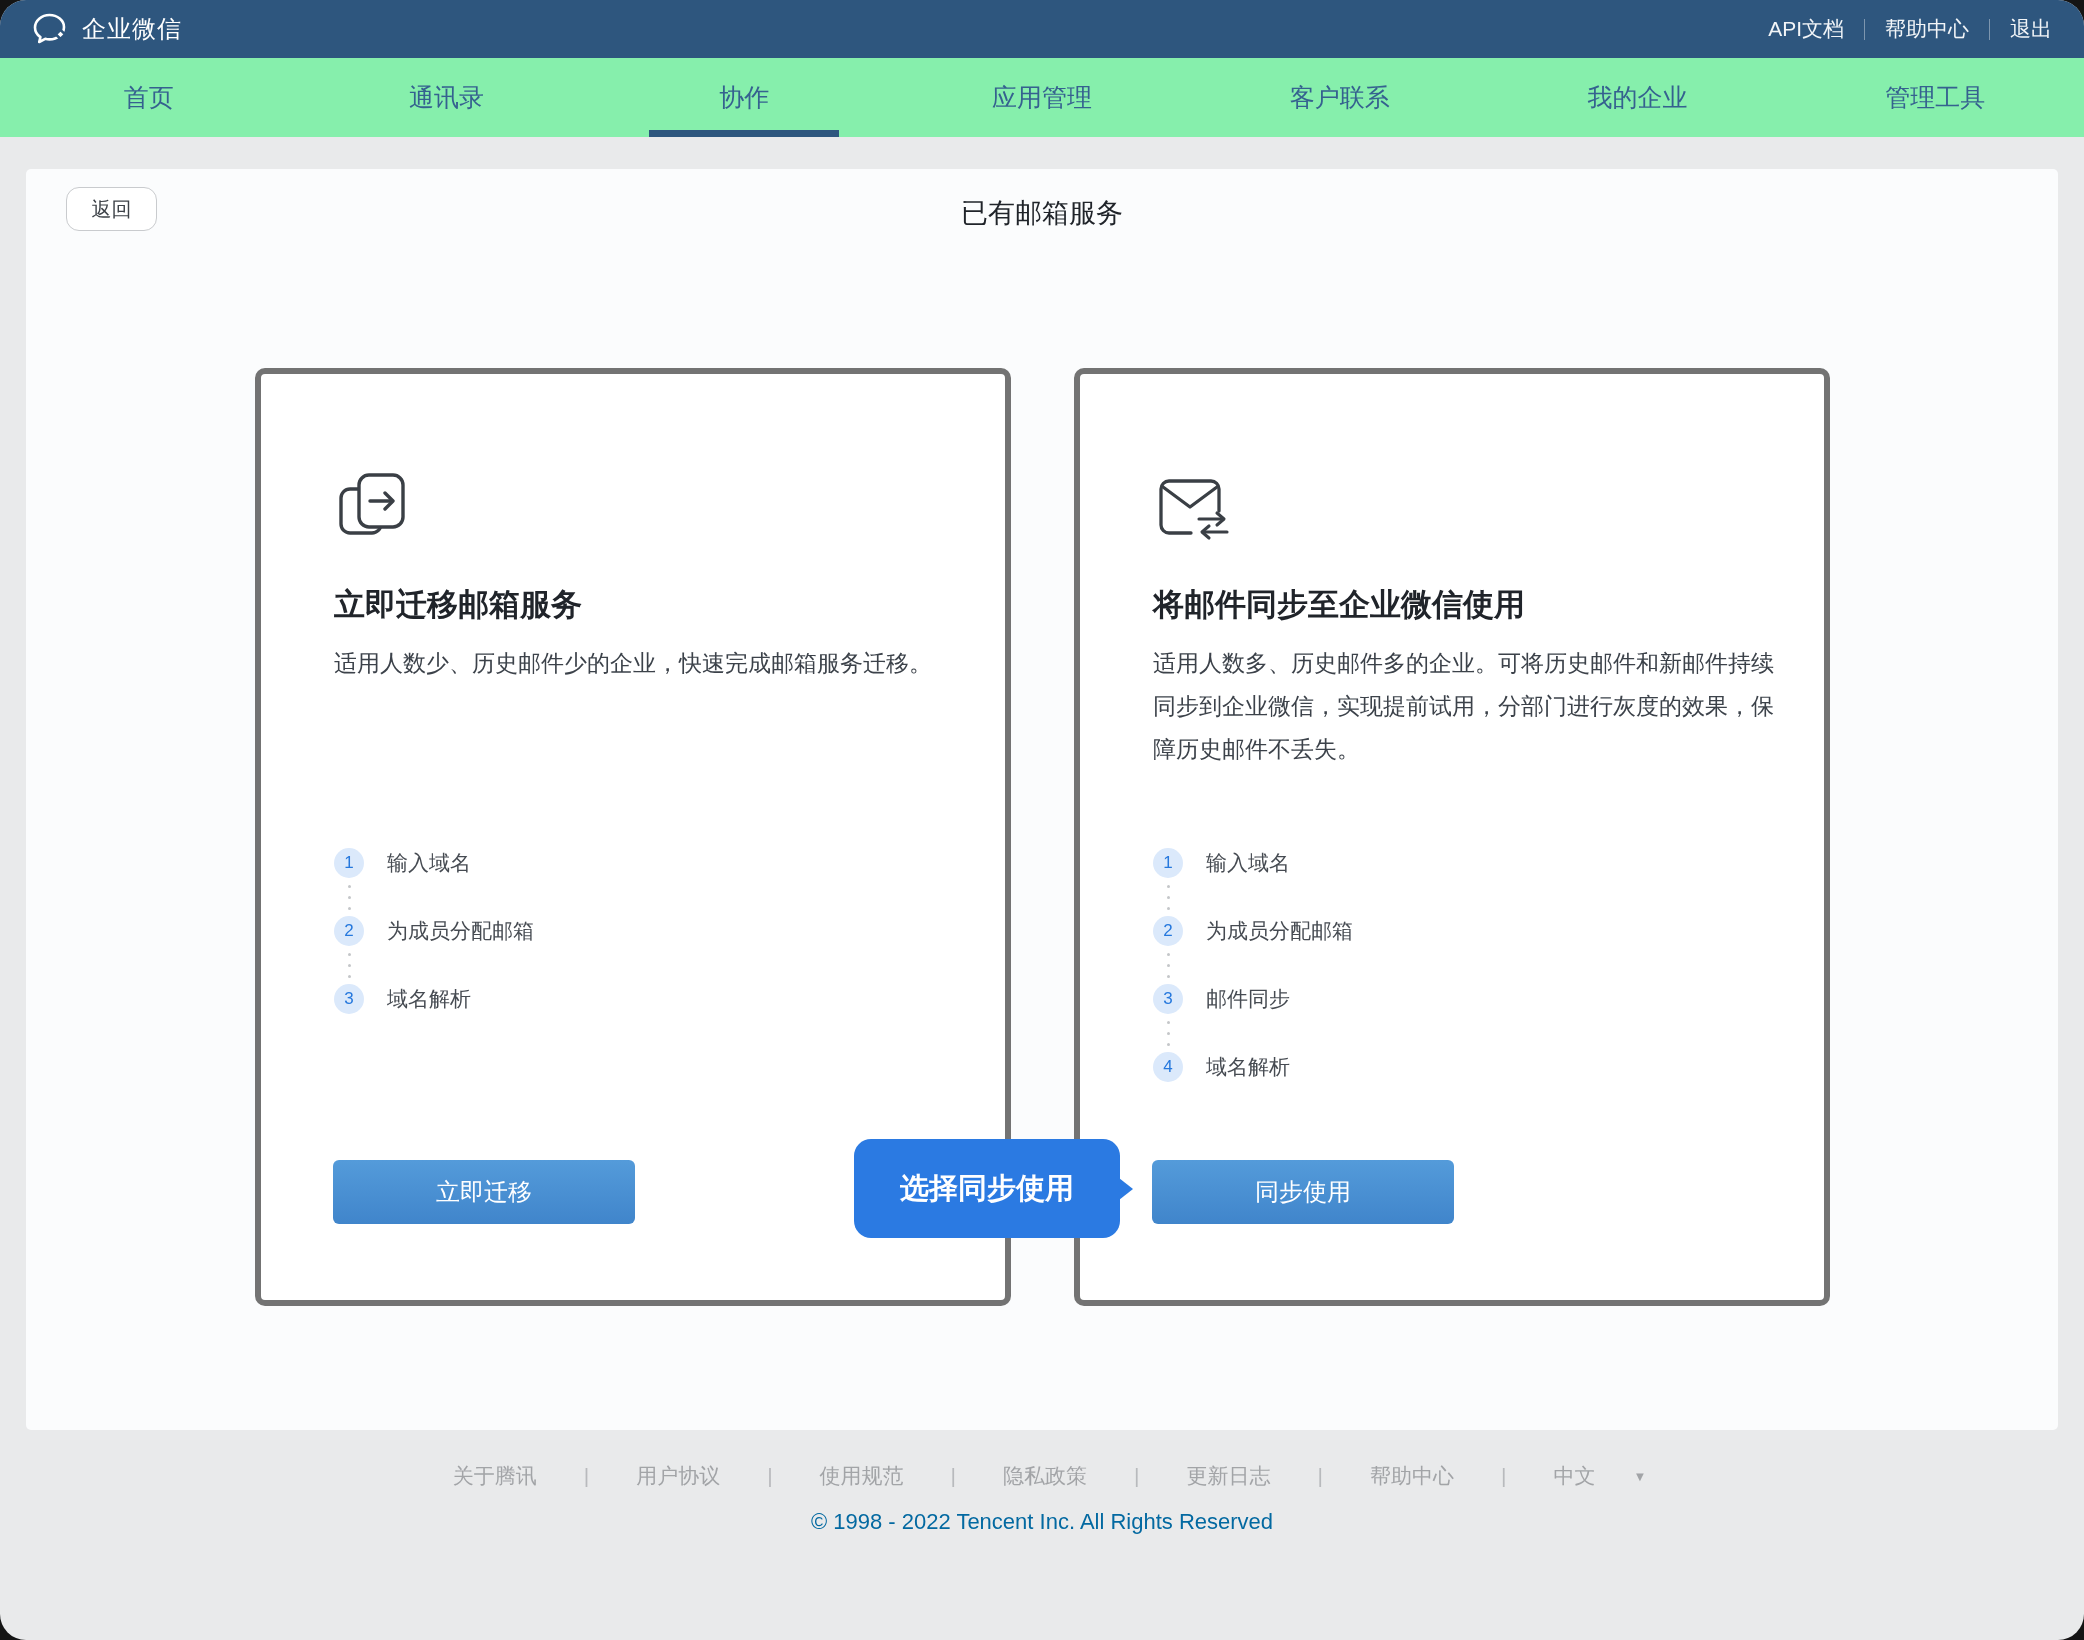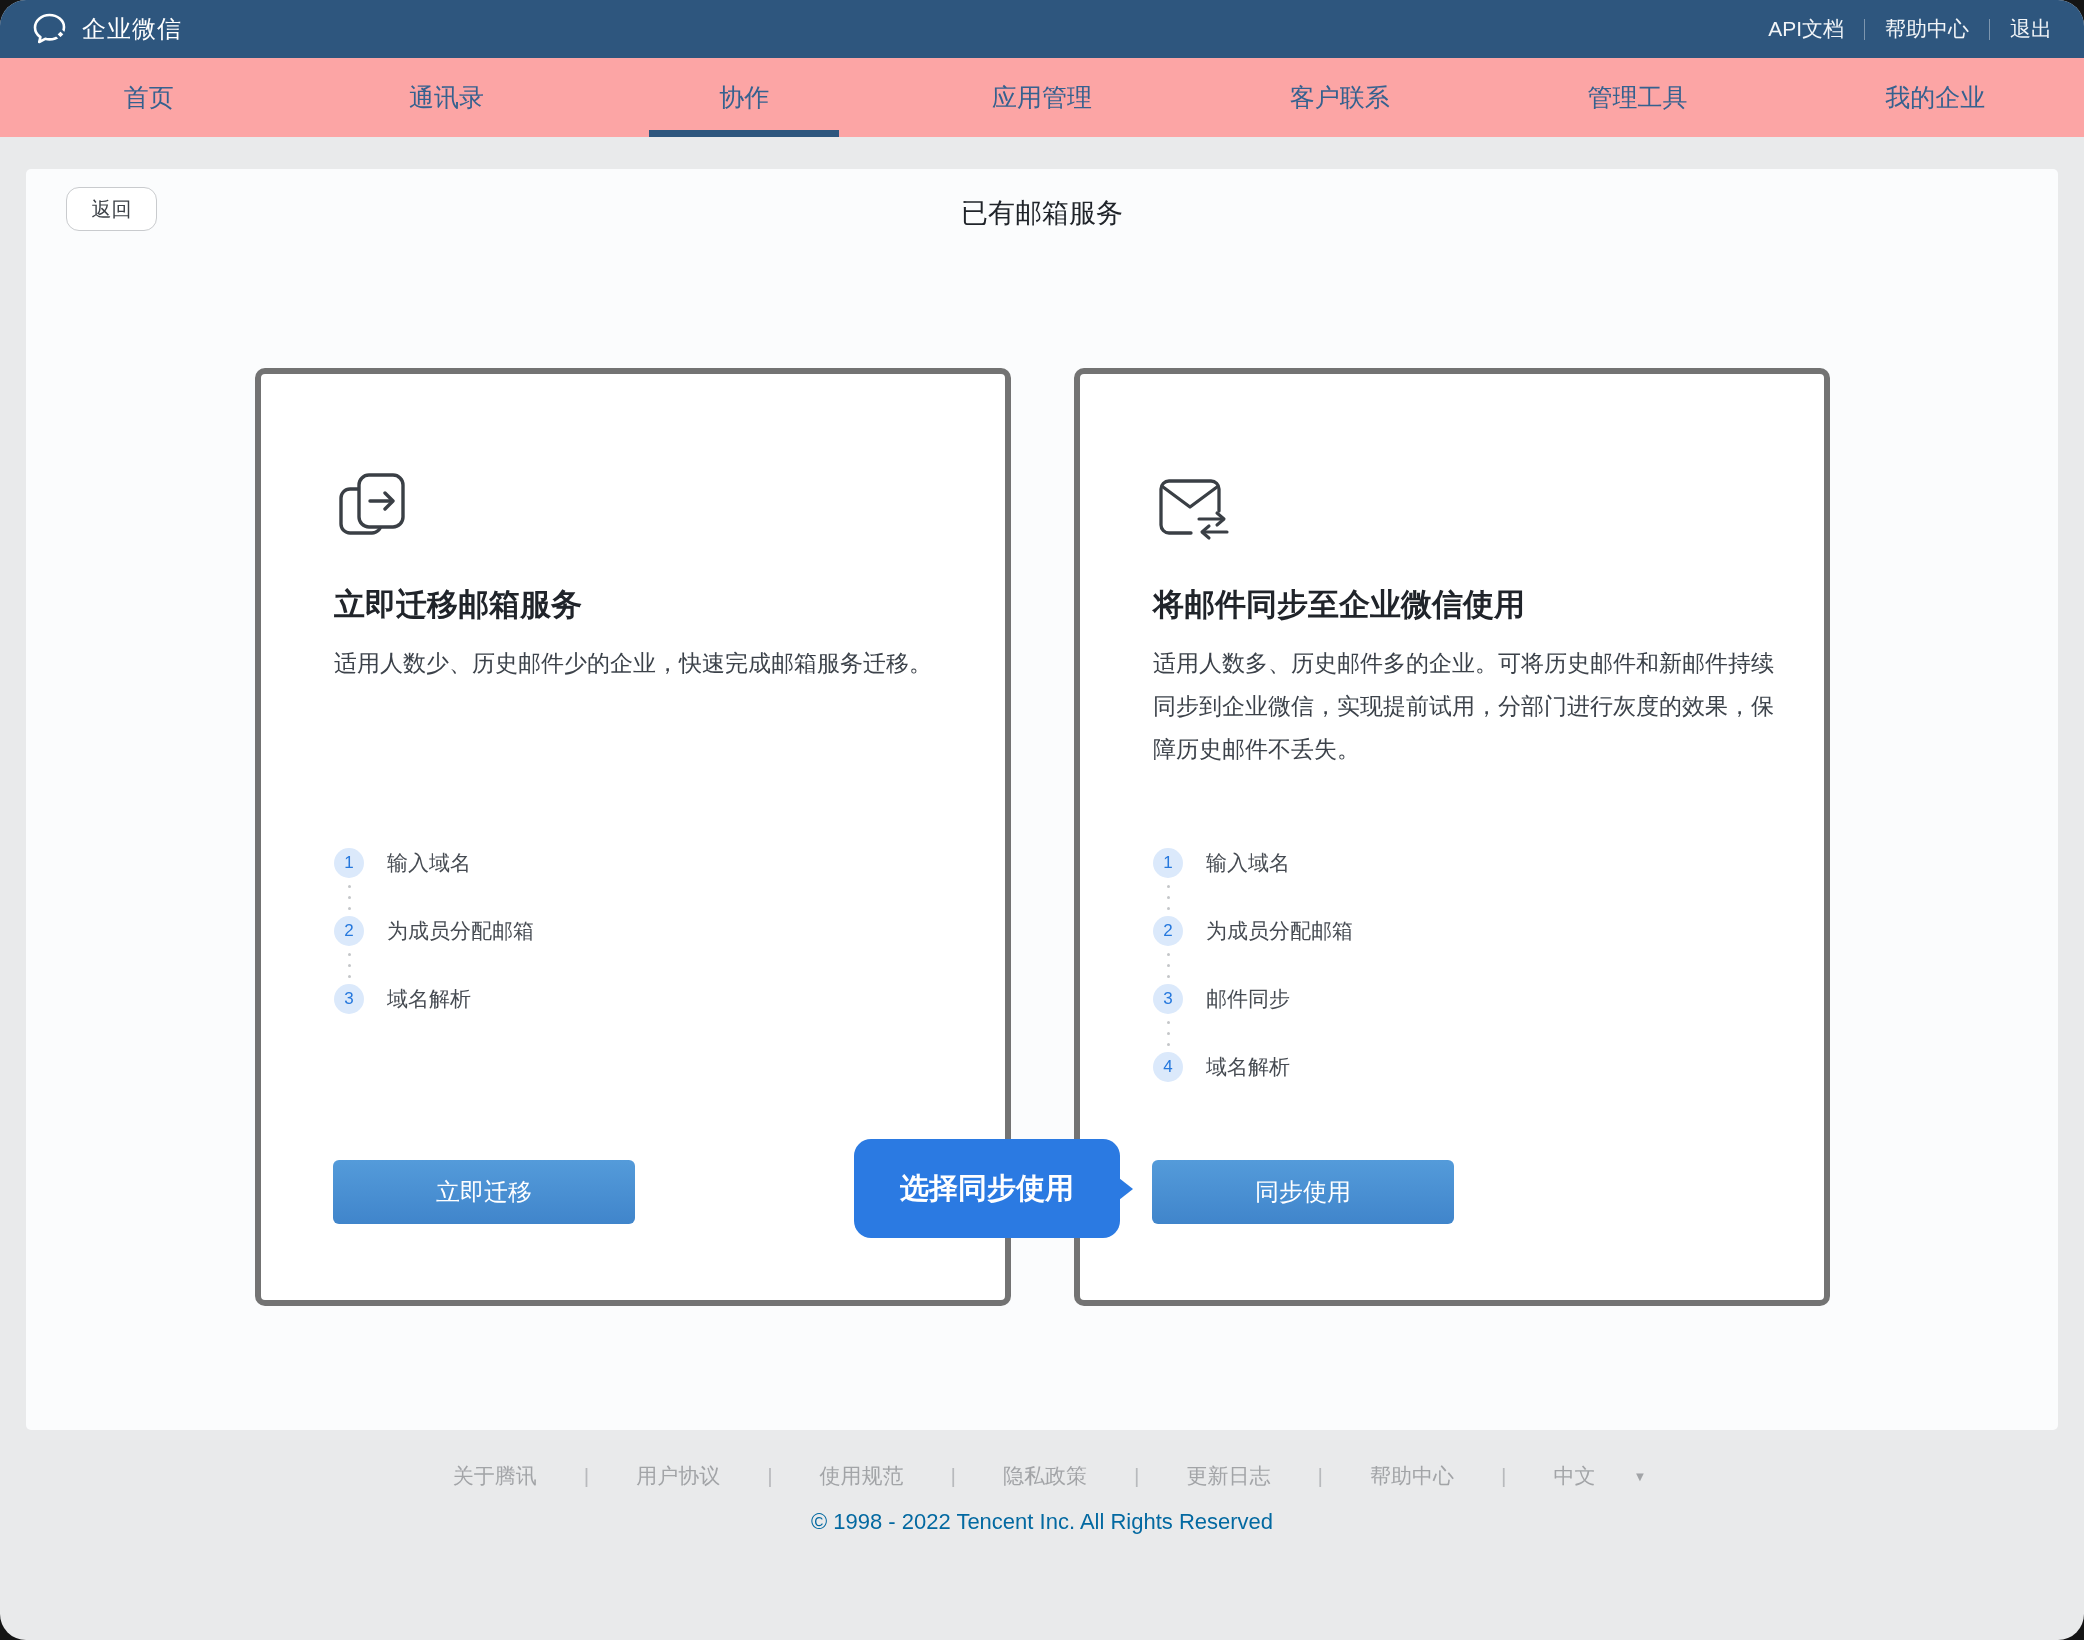--- a/index.html
+++ b/index.html
@@ -9,21 +9,21 @@
   
   .topbar { position:absolute; top:0; left:0; right:0; height:58px; background:#2e567e;
             display:flex; align-items:center; justify-content:space-between; padding:0 32px; }
   .brand { display:flex; align-items:center; gap:13px; }
   .brand-name { color:#ffffff; font-size:24px; letter-spacing:1px; }
   .top-links { display:flex; align-items:center; gap:20px; }
   .top-link { color:#f2f5f8; font-size:21px; cursor:pointer; text-decoration:none; }
   .top-sep { width:1px; height:21px; background:rgba(255,255,255,0.38); }
 
   
-  .nav { position:absolute; top:58px; left:0; right:0; height:79px; background:#fca5a5; display:flex; }
+  .nav { position:absolute; top:58px; left:0; right:0; height:79px; background:#86efac; display:flex; }
   .nav-tab { flex:1; display:flex; align-items:center; justify-content:center; position:relative;
              font-size:25px; color:#35618f; cursor:pointer; }
   .nav-tab.active::after { content:""; position:absolute; bottom:0; left:50%; transform:translateX(-50%);
              width:190px; height:7px; background:#2e567e; }
 
   
   .panel { position:absolute; left:26px; right:26px; top:169px; height:1261px;
            background:#fbfcfd; border-radius:5px; }
   .back-btn { position:absolute; left:40px; top:18px; width:91px; height:44px; background:#ffffff;
            border:1px solid #c9cbce; border-radius:13px; font-size:20px; color:#3d4248; cursor:pointer;
@@ -94,22 +94,22 @@
       <a class="top-link">退出</a>
     </div>
   </header>
 
   <nav class="nav">
     <div class="nav-tab">首页</div>
     <div class="nav-tab">通讯录</div>
     <div class="nav-tab active">协作</div>
     <div class="nav-tab">应用管理</div>
     <div class="nav-tab">客户联系</div>
+    <div class="nav-tab">我的企业</div>
     <div class="nav-tab">管理工具</div>
-    <div class="nav-tab">我的企业</div>
   </nav>
 
   <div class="panel">
     <button class="back-btn">返回</button>
     <h1 class="page-title">已有邮箱服务</h1>
 
     <section class="card left">
       <span class="card-icon">
         <svg width="84" height="84" viewBox="0 0 84 84">
           <rect x="7" y="23" width="40" height="44" rx="9" fill="none" stroke="#3a3f45" stroke-width="3.4"></rect>

